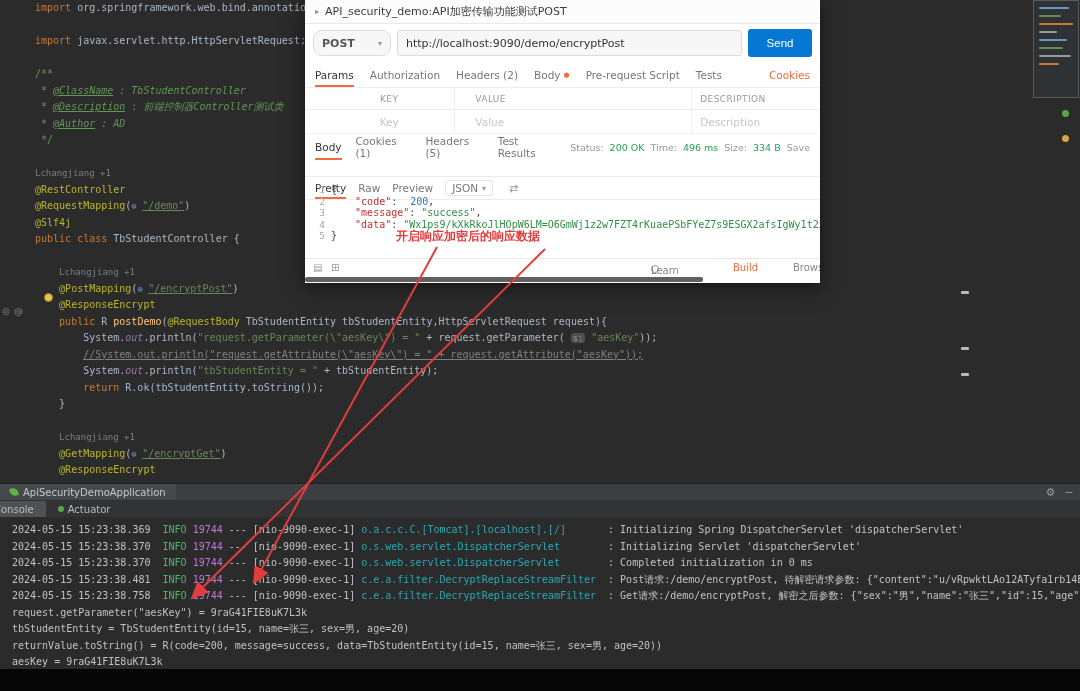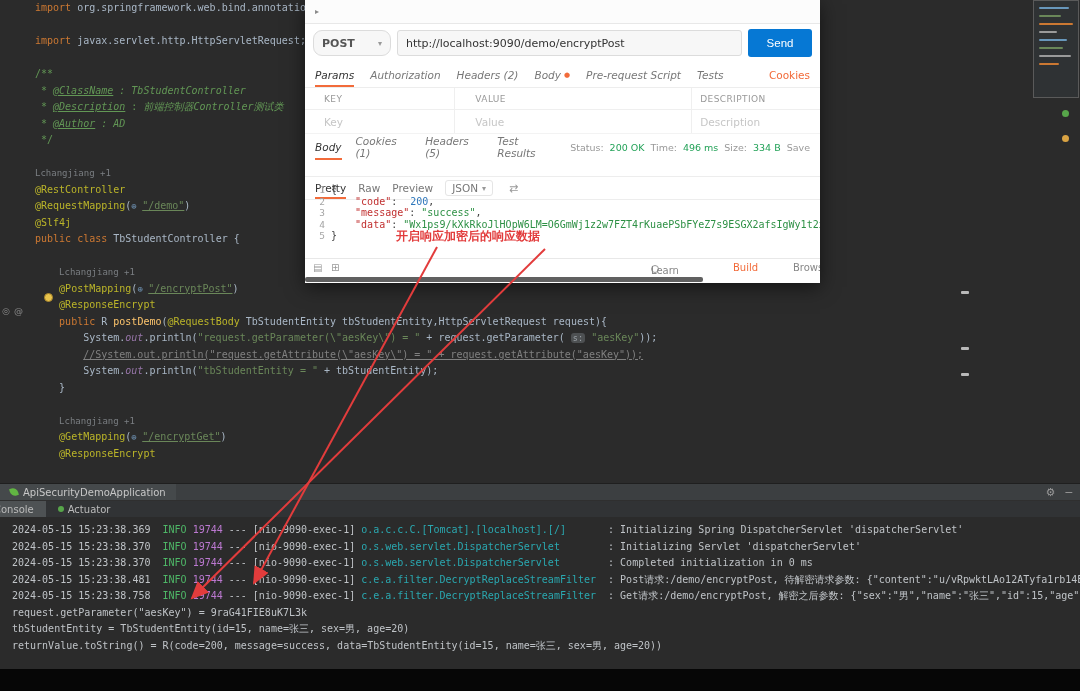--- a/index.html
+++ b/index.html
@@ -41,29 +41,29 @@
   .pm-method{ width:78px; height:26px; background:#f7f7f7; border:1px solid #dcdcdc; border-radius:9px;
               display:flex; align-items:center; justify-content:space-between; padding:0 8px;
               font-size:11px; font-weight:bold; color:#555; }
   .pm-method .chev{ color:#999; font-size:8px; }
   .pm-url{ flex:1; height:26px; background:#f7f7f7; border:1px solid #dcdcdc; border-radius:3px;
            display:flex; align-items:center; padding:0 8px; font-size:11px; color:#333; }
   .pm-send{ width:64px; height:28px; background:#0678d4; color:#fff; border-radius:3px; border:none;
             display:flex; align-items:center; justify-content:center; font-size:11.5px; }
   .pm-tabs{ height:26px; display:flex; align-items:center; gap:16px; padding:0 10px; font-size:10.5px;
             color:#777; border-bottom:1px solid #ededed; }
-  .pm-tab{ height:100%; display:flex; align-items:center;font-style:italic; }
+  .pm-tab{ height:100%; display:flex; align-items:center; }
   .pm-tab.active{ color:#333; box-shadow:inset 0 -2px 0 #f26b3a; }
   .bdot{ color:#f26b3a; font-size:7px; margin-left:3px; }
   .cookies{ margin-left:auto; color:#f26b3a; }
   .kv-h{ height:22px; display:flex; align-items:center; font-size:9px; letter-spacing:.4px; color:#999;
          border-bottom:1px solid #efefef; }
   .kv-r{ height:24px; display:flex; align-items:center; font-size:10.5px; color:#c6c6c6;
          border-bottom:1px solid #f3f3f3; }
-  .kc1{ width:29%; padding-left:19px; } .kc2{ width:46%; padding-left:20px; border-left:1px solid #efefef; height:100%; display:flex; align-items:center; }
+  .kc1{ width:29%; padding-left:19px;text-align:center; } .kc2{ width:46%; padding-left:20px; border-left:1px solid #efefef; height:100%; display:flex; align-items:center; }
   .kc3{ width:25%; padding-left:8px; border-left:1px solid #efefef; height:100%; display:flex; align-items:center; }
   .pm-rtabs{ height:26px; display:flex; align-items:center; gap:14px; padding:0 10px; font-size:10.5px; color:#777; }
   .pm-status{ margin-left:auto; display:flex; align-items:center; gap:6px; font-size:9.5px; color:#999; white-space:nowrap; }
   .grn{ color:#23a258; }
   .pm-views{ height:24px; display:flex; align-items:center; gap:12px; padding:0 10px; font-size:10.5px;
              color:#777; border-top:1px solid #ededed; border-bottom:1px solid #ededed;margin-top:16px; }
   .pm-views .vtab{ height:100%; display:flex; align-items:center; }
   .pm-views .vtab.active{ color:#333; box-shadow:inset 0 -2px 0 #f26b3a; }
   .fmt{ display:flex; align-items:center; gap:4px; border:1px solid #e5e5e5; border-radius:3px; padding:1px 6px; }
   .wrap-i{ color:#999; margin-left:4px; font-size:11px; }
@@ -131,20 +131,21 @@
         <div class="ln"><span class="ann">@Slf4j</span></div>
         <div class="ln"><span class="kw">public class </span><span class="pln">TbStudentController {</span></div>
         <div class="ln"></div>
         <div class="ln"><span class="pln">    </span><span class="hint">Lchangjiang +1</span></div>
         <div class="ln"><span class="pln">    </span><span class="ann">@PostMapping</span><span class="pln">(</span><span class="globe">⊕ </span><span class="stru">"/encryptPost"</span><span class="pln">)</span></div>
         <div class="ln"><span class="pln">    </span><span class="ann">@ResponseEncrypt</span></div>
         <div class="ln"><span class="pln">    </span><span class="kw">public </span><span class="pln">R </span><span class="mth">postDemo</span><span class="pln">(</span><span class="ann">@RequestBody </span><span class="pln">TbStudentEntity tbStudentEntity,HttpServletRequest request){</span></div>
         <div class="ln"><span class="pln">        System.</span><span class="fld">out</span><span class="pln">.println(</span><span class="str">"request.getParameter(\"aesKey\") = "</span><span class="pln"> + request.getParameter( </span><span class="inlay">s:</span><span class="pln"> </span><span class="str">"aesKey"</span><span class="pln">));</span></div>
         <div class="ln"><span class="pln">        </span><span class="cmtu">//System.out.println("request.getAttribute(\"aesKey\") = " + request.getAttribute("aesKey"));</span></div>
         <div class="ln"><span class="pln">        System.</span><span class="fld">out</span><span class="pln">.println(</span><span class="str">"tbStudentEntity = "</span><span class="pln"> + tbStudentEntity);</span></div>
+        <div class="ln"><span class="pln">        </span><span class="kw">return </span><span class="pln">R.ok(tbStudentEntity.toString());</span></div>
         <div class="ln"><span class="pln">    }</span></div>
         <div class="ln"></div>
         <div class="ln"><span class="pln">    </span><span class="hint">Lchangjiang +1</span></div>
         <div class="ln"><span class="pln">    </span><span class="ann">@GetMapping</span><span class="pln">(</span><span class="globe">⊕ </span><span class="stru">"/encryptGet"</span><span class="pln">)</span></div>
         <div class="ln"><span class="pln">    </span><span class="ann">@ResponseEncrypt</span></div>
       </div>
     <div class="bulb"></div>
     <span class="gut-ic" style="left:2px;top:307px;">◎</span>
     <span class="gut-ic" style="left:14px;top:307px;">@</span>
     <div class="stripe" style="left:961px;top:291px;"></div>
@@ -161,20 +162,21 @@
     <i style="width:24px;background:#6a8759;"></i>
     <i style="width:32px;background:#9a9a9a;"></i>
     <i style="width:20px;background:#cc7832;"></i>
   </div>
   <div class="ric" style="left:1062px;top:110px;background:#57a64a;"></div>
   <div class="ric" style="left:1062px;top:135px;background:#d9a343;"></div>
 
   <div class="postman">
     <div class="pm-title">
       <span class="exp">▸</span>
+      <span>API_security_demo:API加密传输功能测试POST</span>
     </div>
     <div class="pm-req">
       <div class="pm-method">
         <span>POST</span>
         <span class="chev">▾</span>
       </div>
       <div class="pm-url">
         <span>http://localhost:9090/demo/encryptPost</span>
       </div>
       <button class="pm-send">Send</button>
@@ -276,20 +278,21 @@
     </div>
     <div class="clog">
         <div class="ln"><span class="cp">2024-05-15 15:23:38.369  </span><span class="ci">INFO</span><span class="cm"> 19744</span><span class="cp"> --- [nio-9090-exec-1] </span><span class="cy">o.a.c.c.C.[Tomcat].[localhost].[/]       </span><span class="cp">: Initializing Spring DispatcherServlet 'dispatcherServlet'</span></div>
         <div class="ln"><span class="cp">2024-05-15 15:23:38.370  </span><span class="ci">INFO</span><span class="cm"> 19744</span><span class="cp"> --- [nio-9090-exec-1] </span><span class="cy">o.s.web.servlet.DispatcherServlet        </span><span class="cp">: Initializing Servlet 'dispatcherServlet'</span></div>
         <div class="ln"><span class="cp">2024-05-15 15:23:38.370  </span><span class="ci">INFO</span><span class="cm"> 19744</span><span class="cp"> --- [nio-9090-exec-1] </span><span class="cy">o.s.web.servlet.DispatcherServlet        </span><span class="cp">: Completed initialization in 0 ms</span></div>
         <div class="ln"><span class="cp">2024-05-15 15:23:38.481  </span><span class="ci">INFO</span><span class="cm"> 19744</span><span class="cp"> --- [nio-9090-exec-1] </span><span class="cy">c.e.a.filter.DecryptReplaceStreamFilter  </span><span class="cp">: Post请求:/demo/encryptPost, 待解密请求参数: {"content":"u/vRpwktLAo12ATyfa1rb14EHNftHfvhYEfy7r+</span></div>
         <div class="ln"><span class="cp">2024-05-15 15:23:38.758  </span><span class="ci">INFO</span><span class="cm"> 19744</span><span class="cp"> --- [nio-9090-exec-1] </span><span class="cy">c.e.a.filter.DecryptReplaceStreamFilter  </span><span class="cp">: Get请求:/demo/encryptPost, 解密之后参数: {"sex":"男","name":"张三","id":15,"age":20}</span></div>
         <div class="ln"><span class="cp">request.getParameter("aesKey") = 9raG41FIE8uK7L3k</span></div>
         <div class="ln"><span class="cp">tbStudentEntity = TbStudentEntity(id=15, name=张三, sex=男, age=20)</span></div>
         <div class="ln"><span class="cp">returnValue.toString() = R(code=200, message=success, data=TbStudentEntity(id=15, name=张三, sex=男, age=20))</span></div>
+        <div class="ln"><span class="cp">aesKey = 9raG41FIE8uK7L3k</span></div>
       </div>
   </div>
 
   <div class="bottom-black"></div>
 
   <svg class="arrows" width="1080" height="691">
     <defs>
       <marker id="ah" markerWidth="10" markerHeight="8" refX="8" refY="4" orient="auto">
         <path d="M0,0 L9,4 L0,8 z" fill="#e23c3c"></path>
       </marker>

